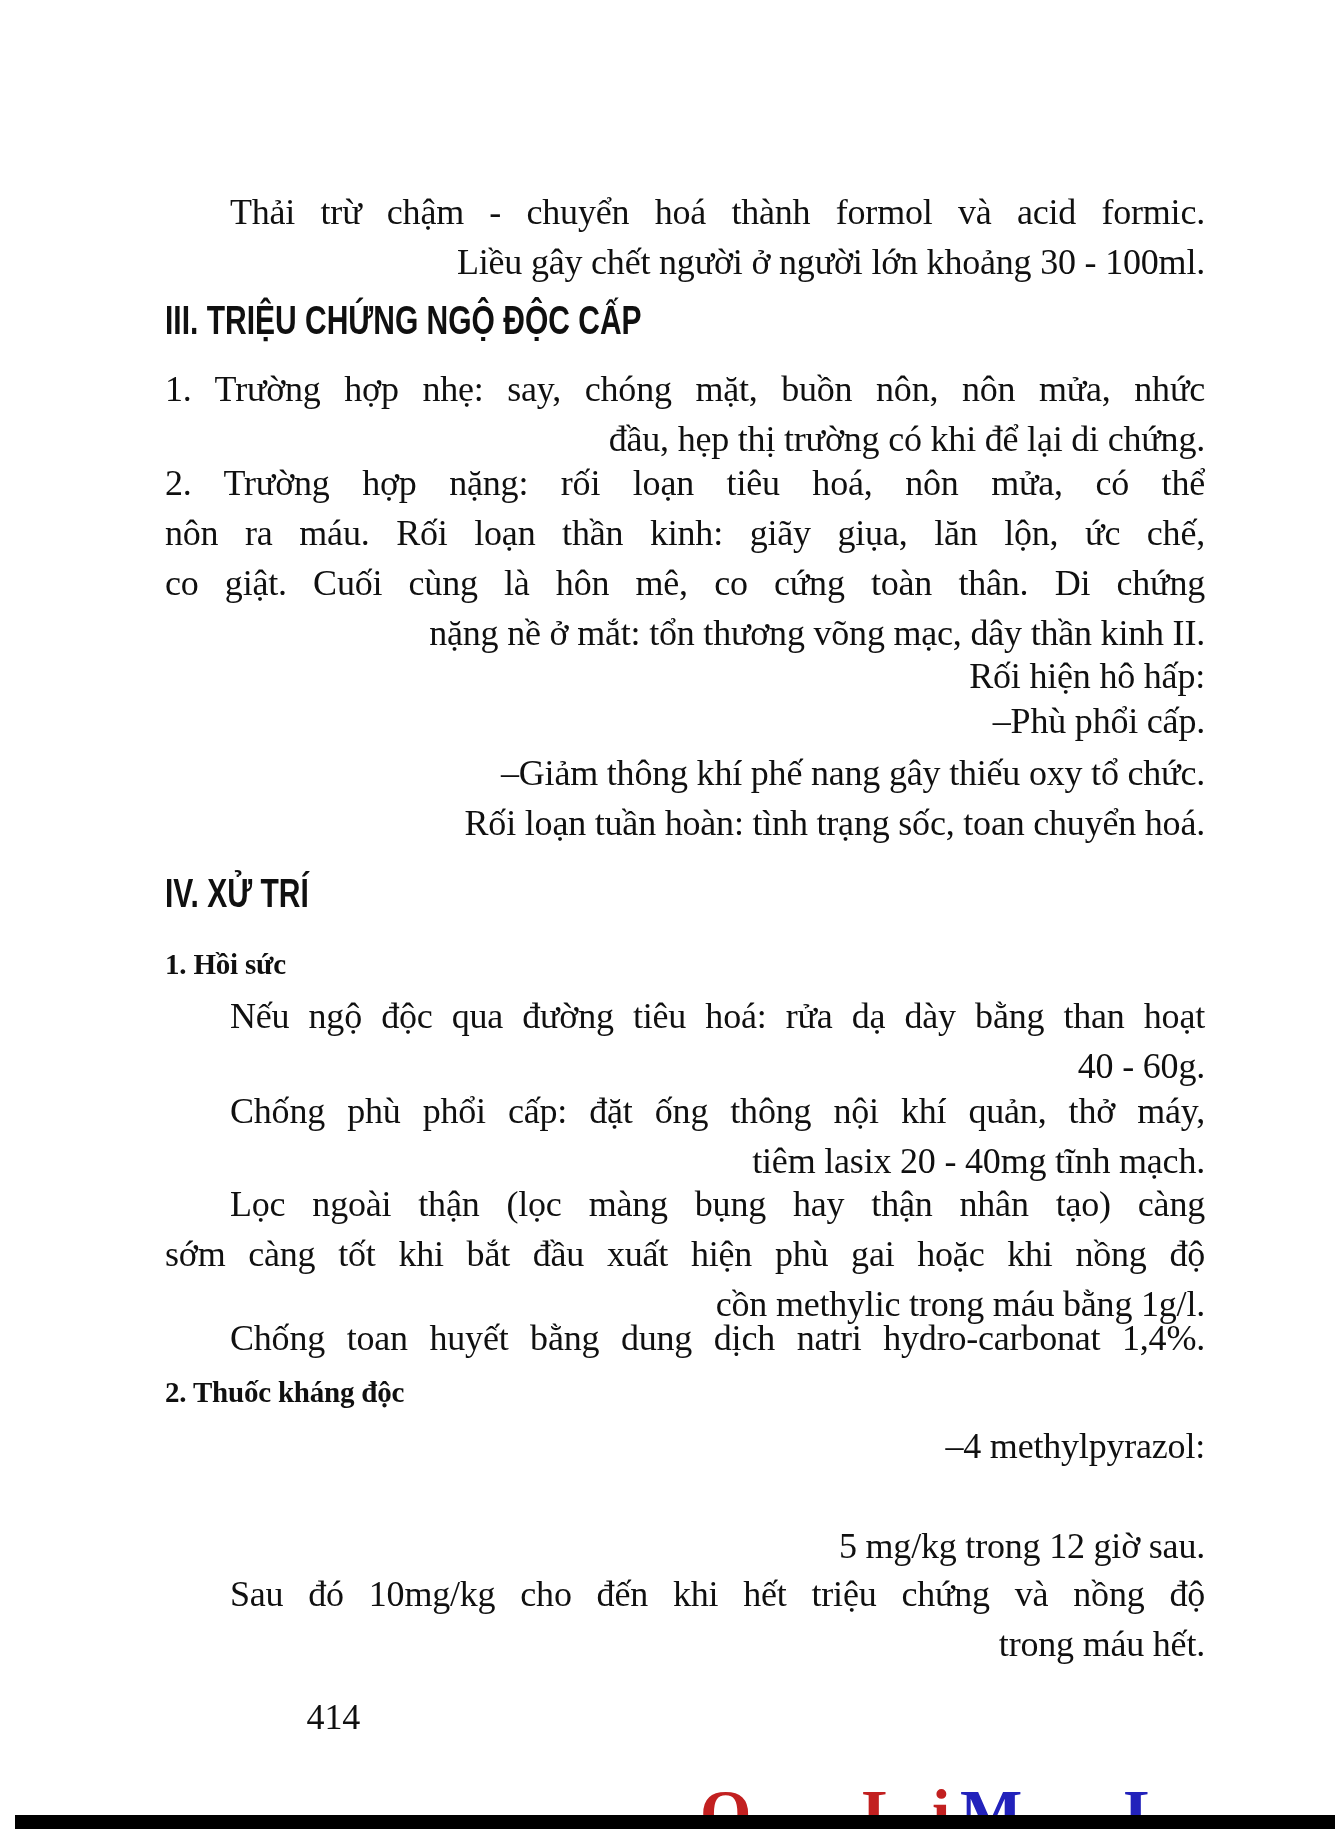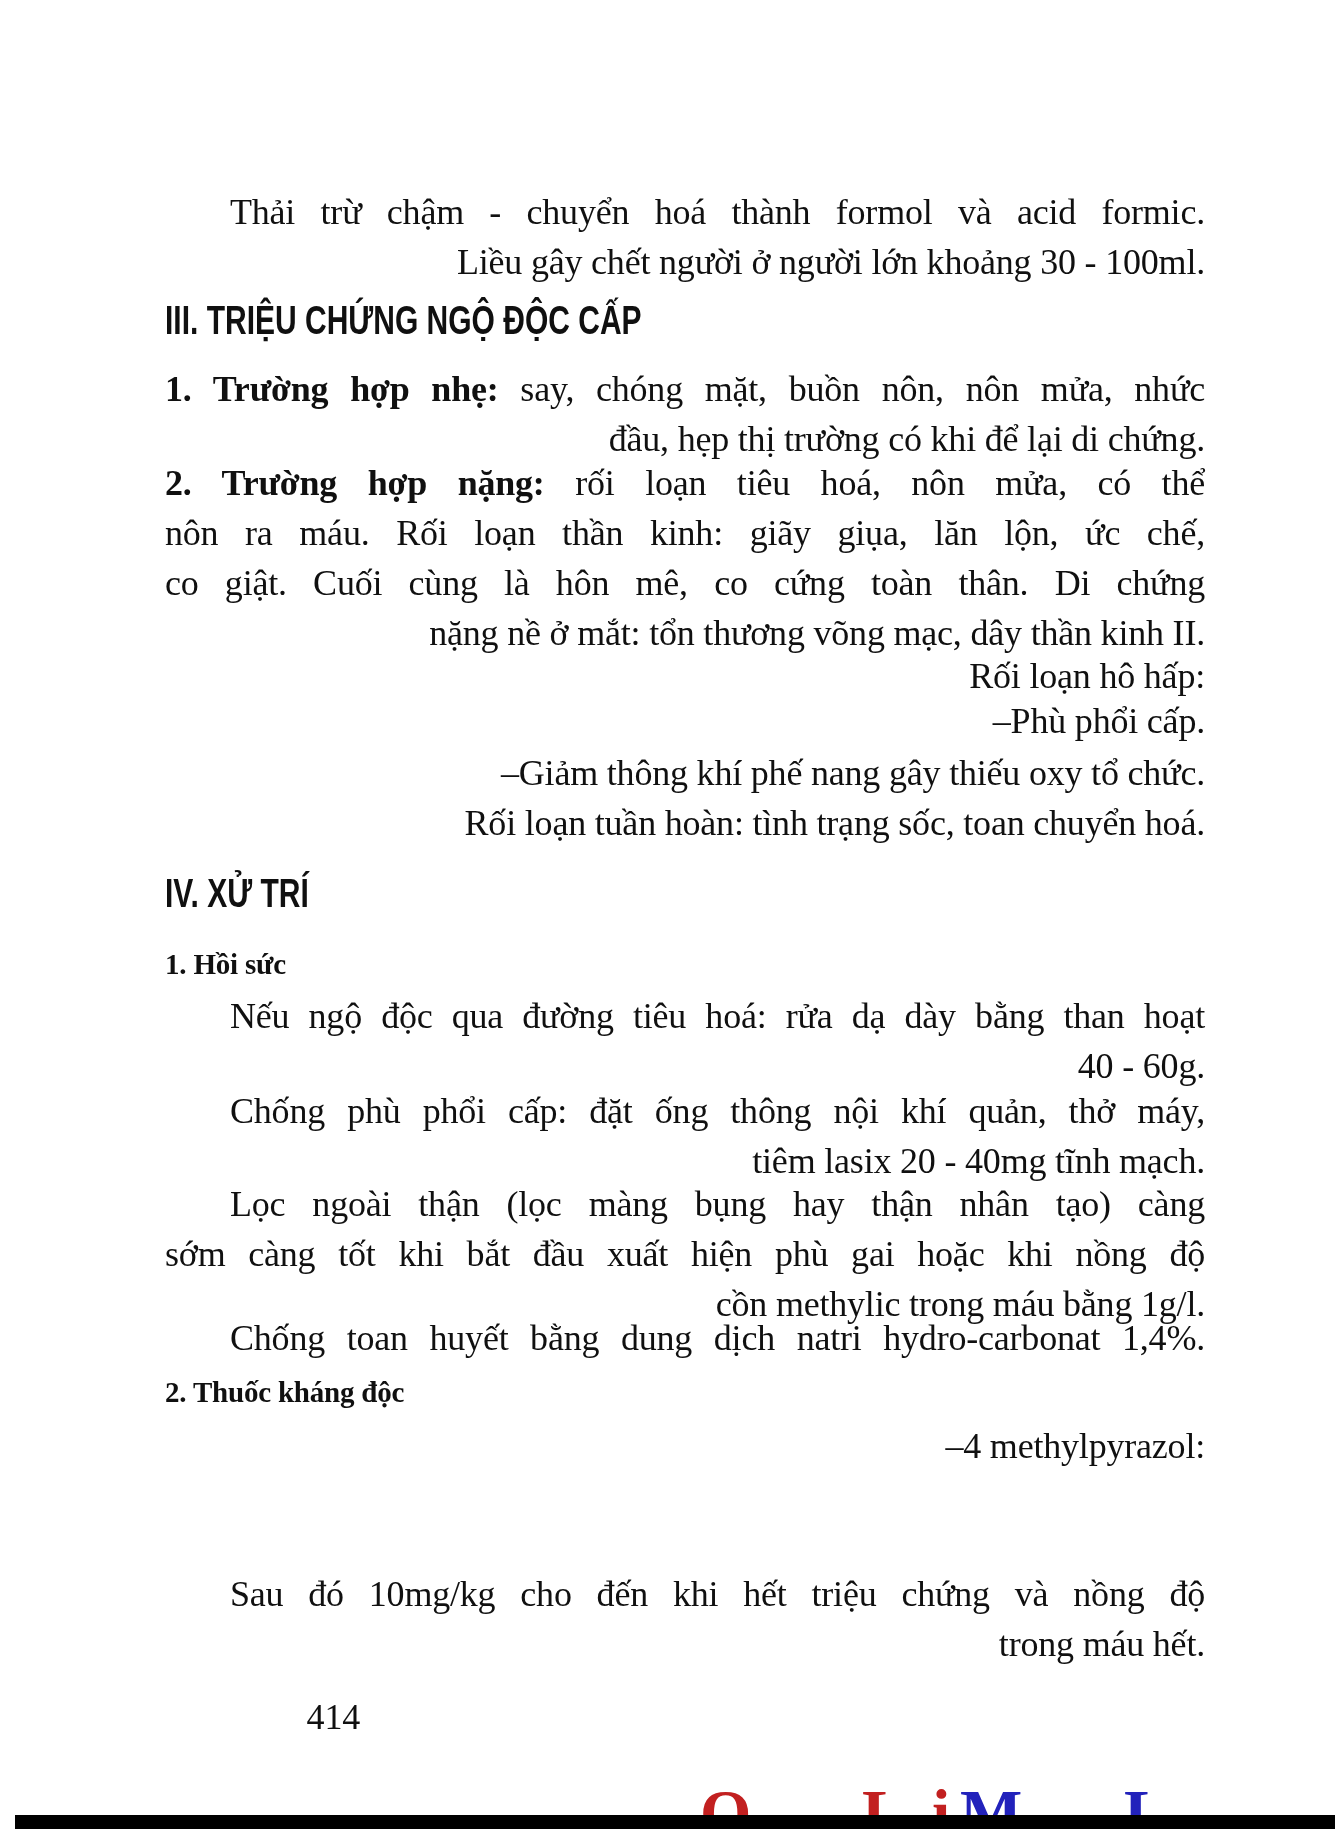--- a/index.html
+++ b/index.html
@@ -16,21 +16,21 @@
     position: absolute;
     left: 165px;
     width: 1040px;
     font-size: 36px;
     line-height: 50px;
     letter-spacing: -0.2px;
   }
   .ln { text-align: right; }
   .j  { text-align: justify; text-align-last: justify; }
   .ind { padding-left: 65px; }
-  .b { font-weight: bold; }
+  .b { font-weight: normal; }
   .hsans {
     font-family: "Liberation Sans", "DejaVu Sans", sans-serif;
     font-weight: bold;
     font-size: 40px;
     line-height: 48px;
     transform: scaleX(0.75);
     transform-origin: 0 0;
     white-space: nowrap;
     letter-spacing: 0;
   }
@@ -90,21 +90,21 @@
     <div class="ln j">
       <span class="b">2. Trường hợp nặng:</span>
       <span>rối loạn tiêu hoá, nôn mửa, có thể</span>
     </div>
     <div class="ln j">nôn ra máu. Rối loạn thần kinh: giãy giụa, lăn lộn, ức chế,</div>
     <div class="ln j">co giật. Cuối cùng là hôn mê, co cứng toàn thân. Di chứng</div>
     <div class="ln">nặng nề ở mắt: tổn thương võng mạc, dây thần kinh II.</div>
   </div>
 
   <div class="blk" style="top:651px">
-    <div class="ln ind">Rối loạn hô hấp:</div>
+    <div class="ln ind">Rối hiện hô hấp:</div>
   </div>
   <div class="blk" style="top:696px">
     <div class="ln dash-pad">
       <span class="dash">–</span><span>Phù phổi cấp.</span>
     </div>
   </div>
   <div class="blk" style="top:748px">
     <div class="ln dash-pad">
       <span class="dash">–</span><span>Giảm thông khí phế nang gây thiếu oxy tổ chức.</span>
     </div>
@@ -139,20 +139,23 @@
 
   <div class="blk hserif" style="top:1368px">2. Thuốc kháng độc</div>
 
   <div class="blk" style="top:1421px">
     <div class="ln dash-pad">
       <span class="dash">–</span><span>4 methylpyrazol:</span>
     </div>
   </div>
 
 
+  <div class="blk" style="top:1521px">
+    <div class="ln dose2">5 mg/kg trong 12 giờ sau.</div>
+  </div>
 
   <div class="blk" style="top:1569px">
     <div class="ln j ind">Sau đó 10mg/kg cho đến khi hết triệu chứng và nồng độ</div>
     <div class="ln">trong máu hết.</div>
   </div>
 
   <div class="blk pagenum" style="top:1692px">
     <div class="ln">414</div>
   </div>
 

